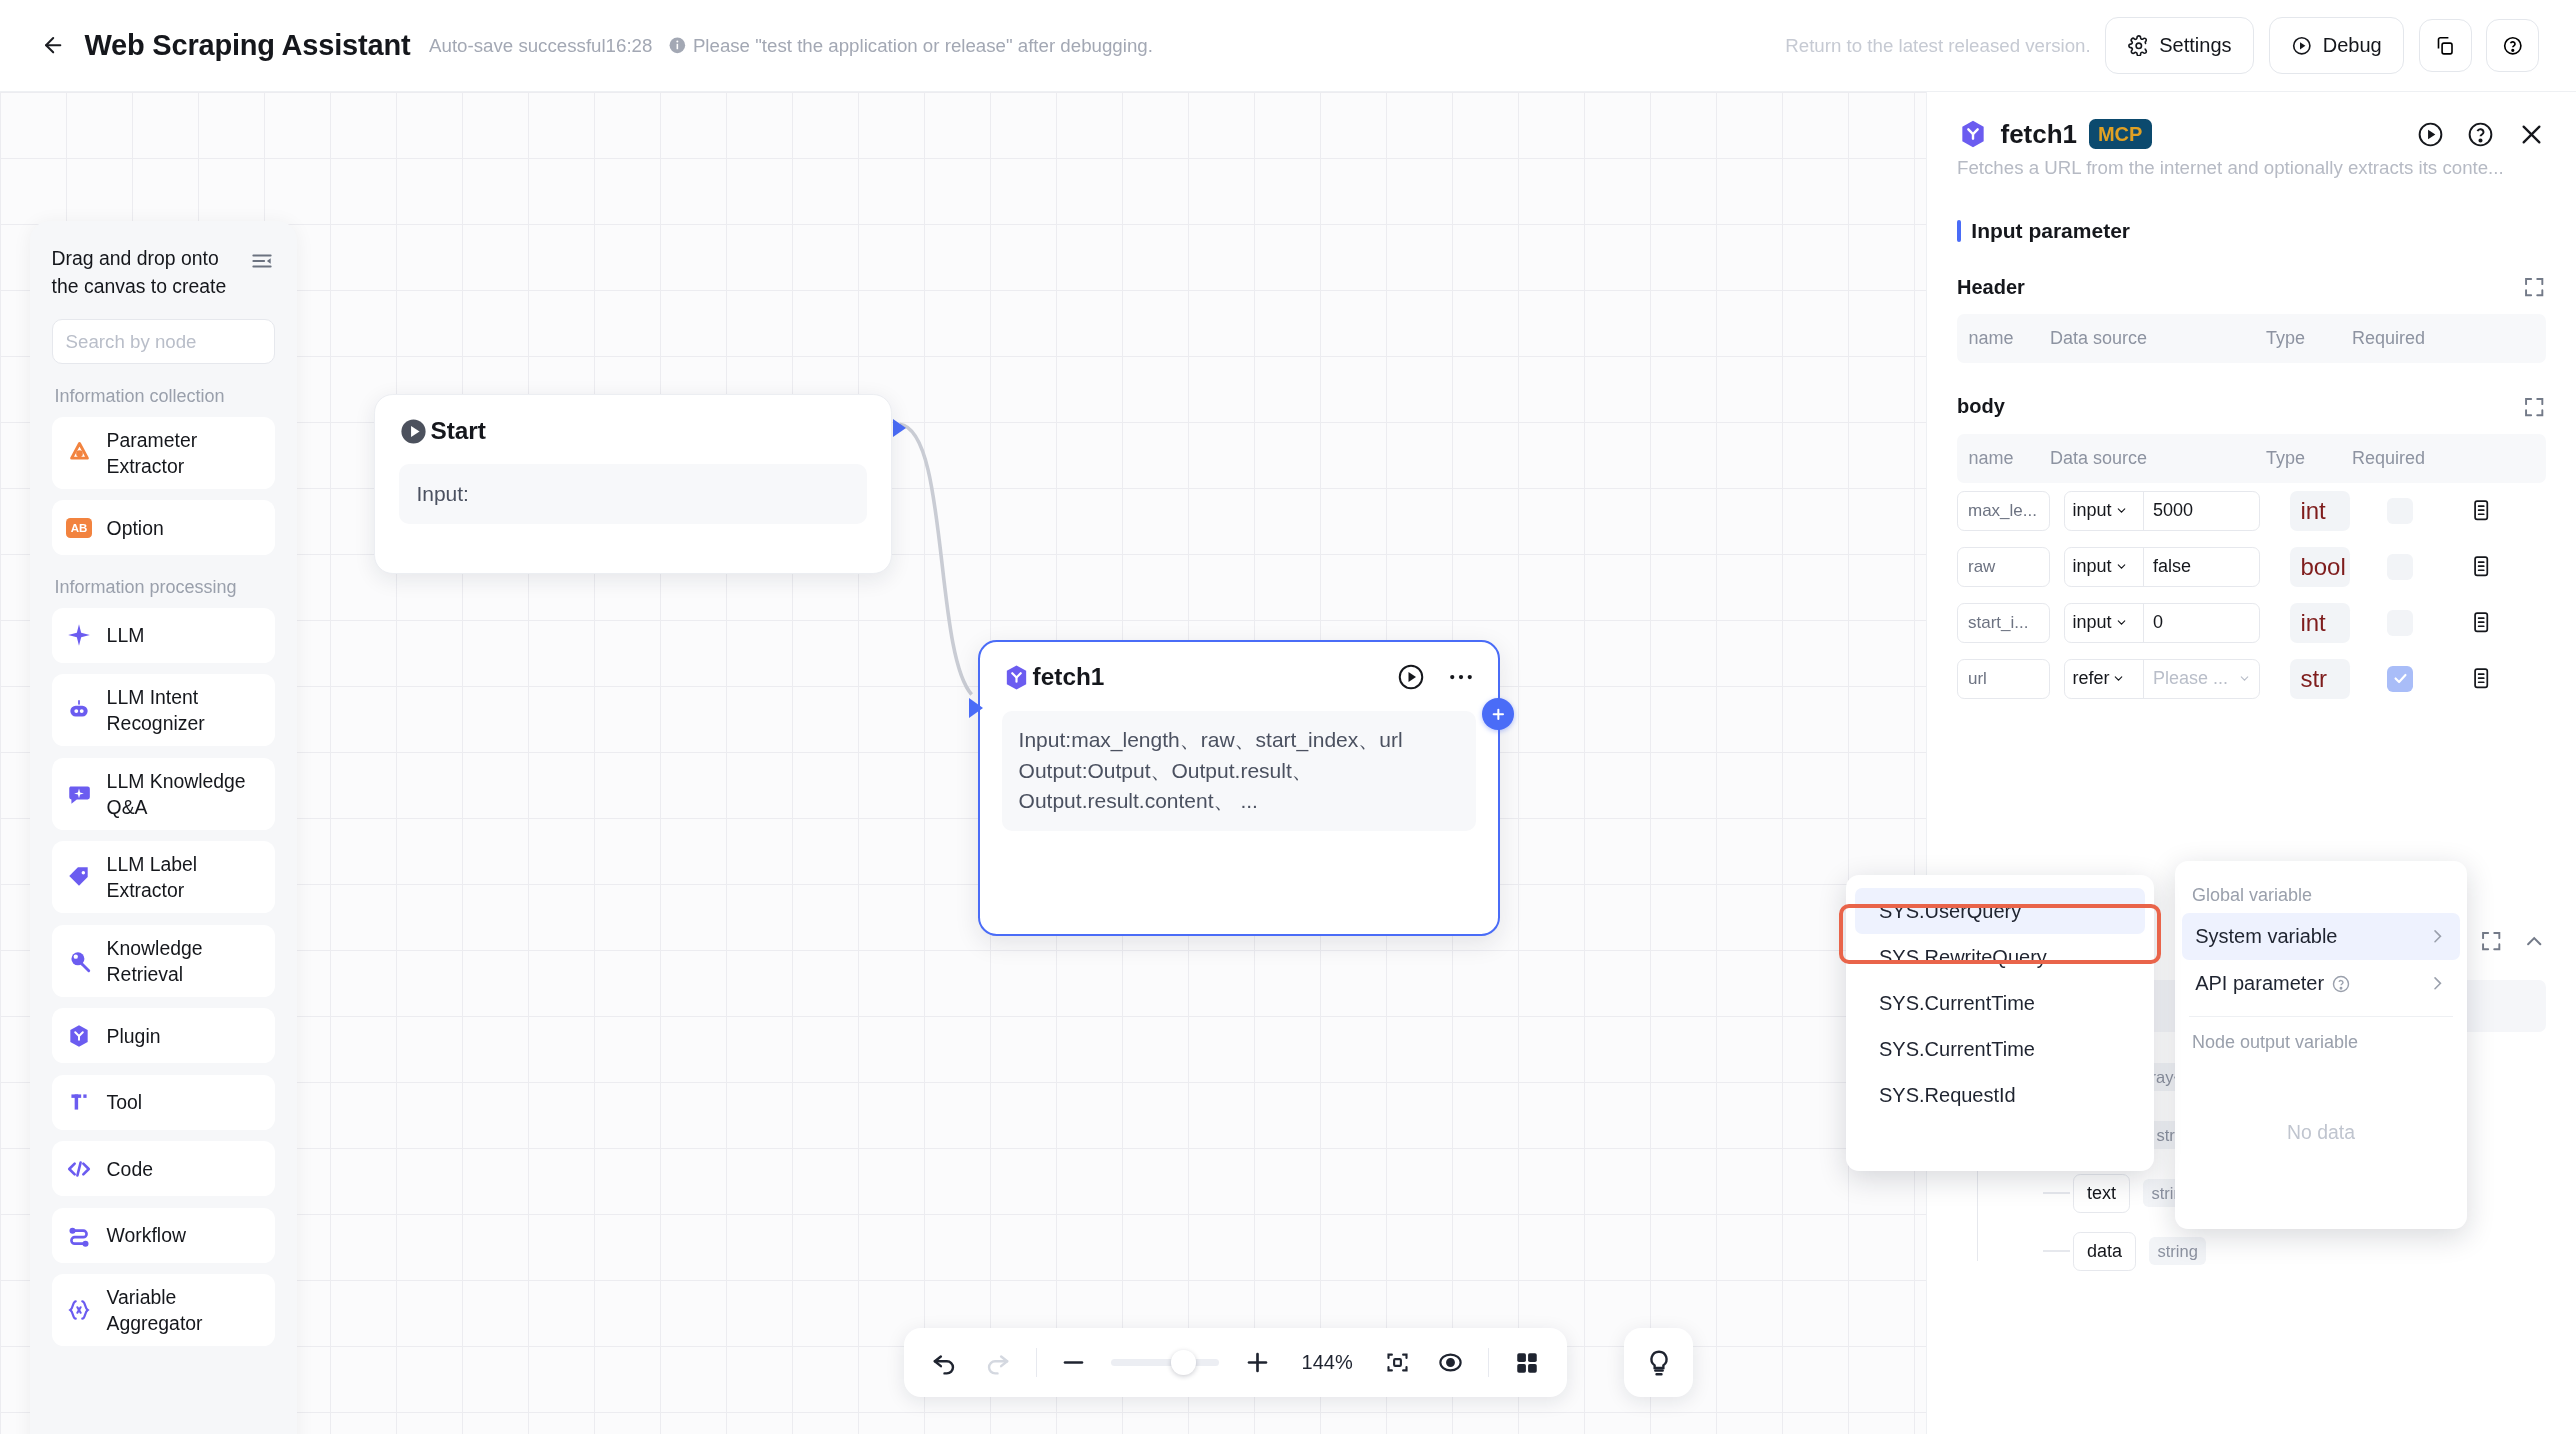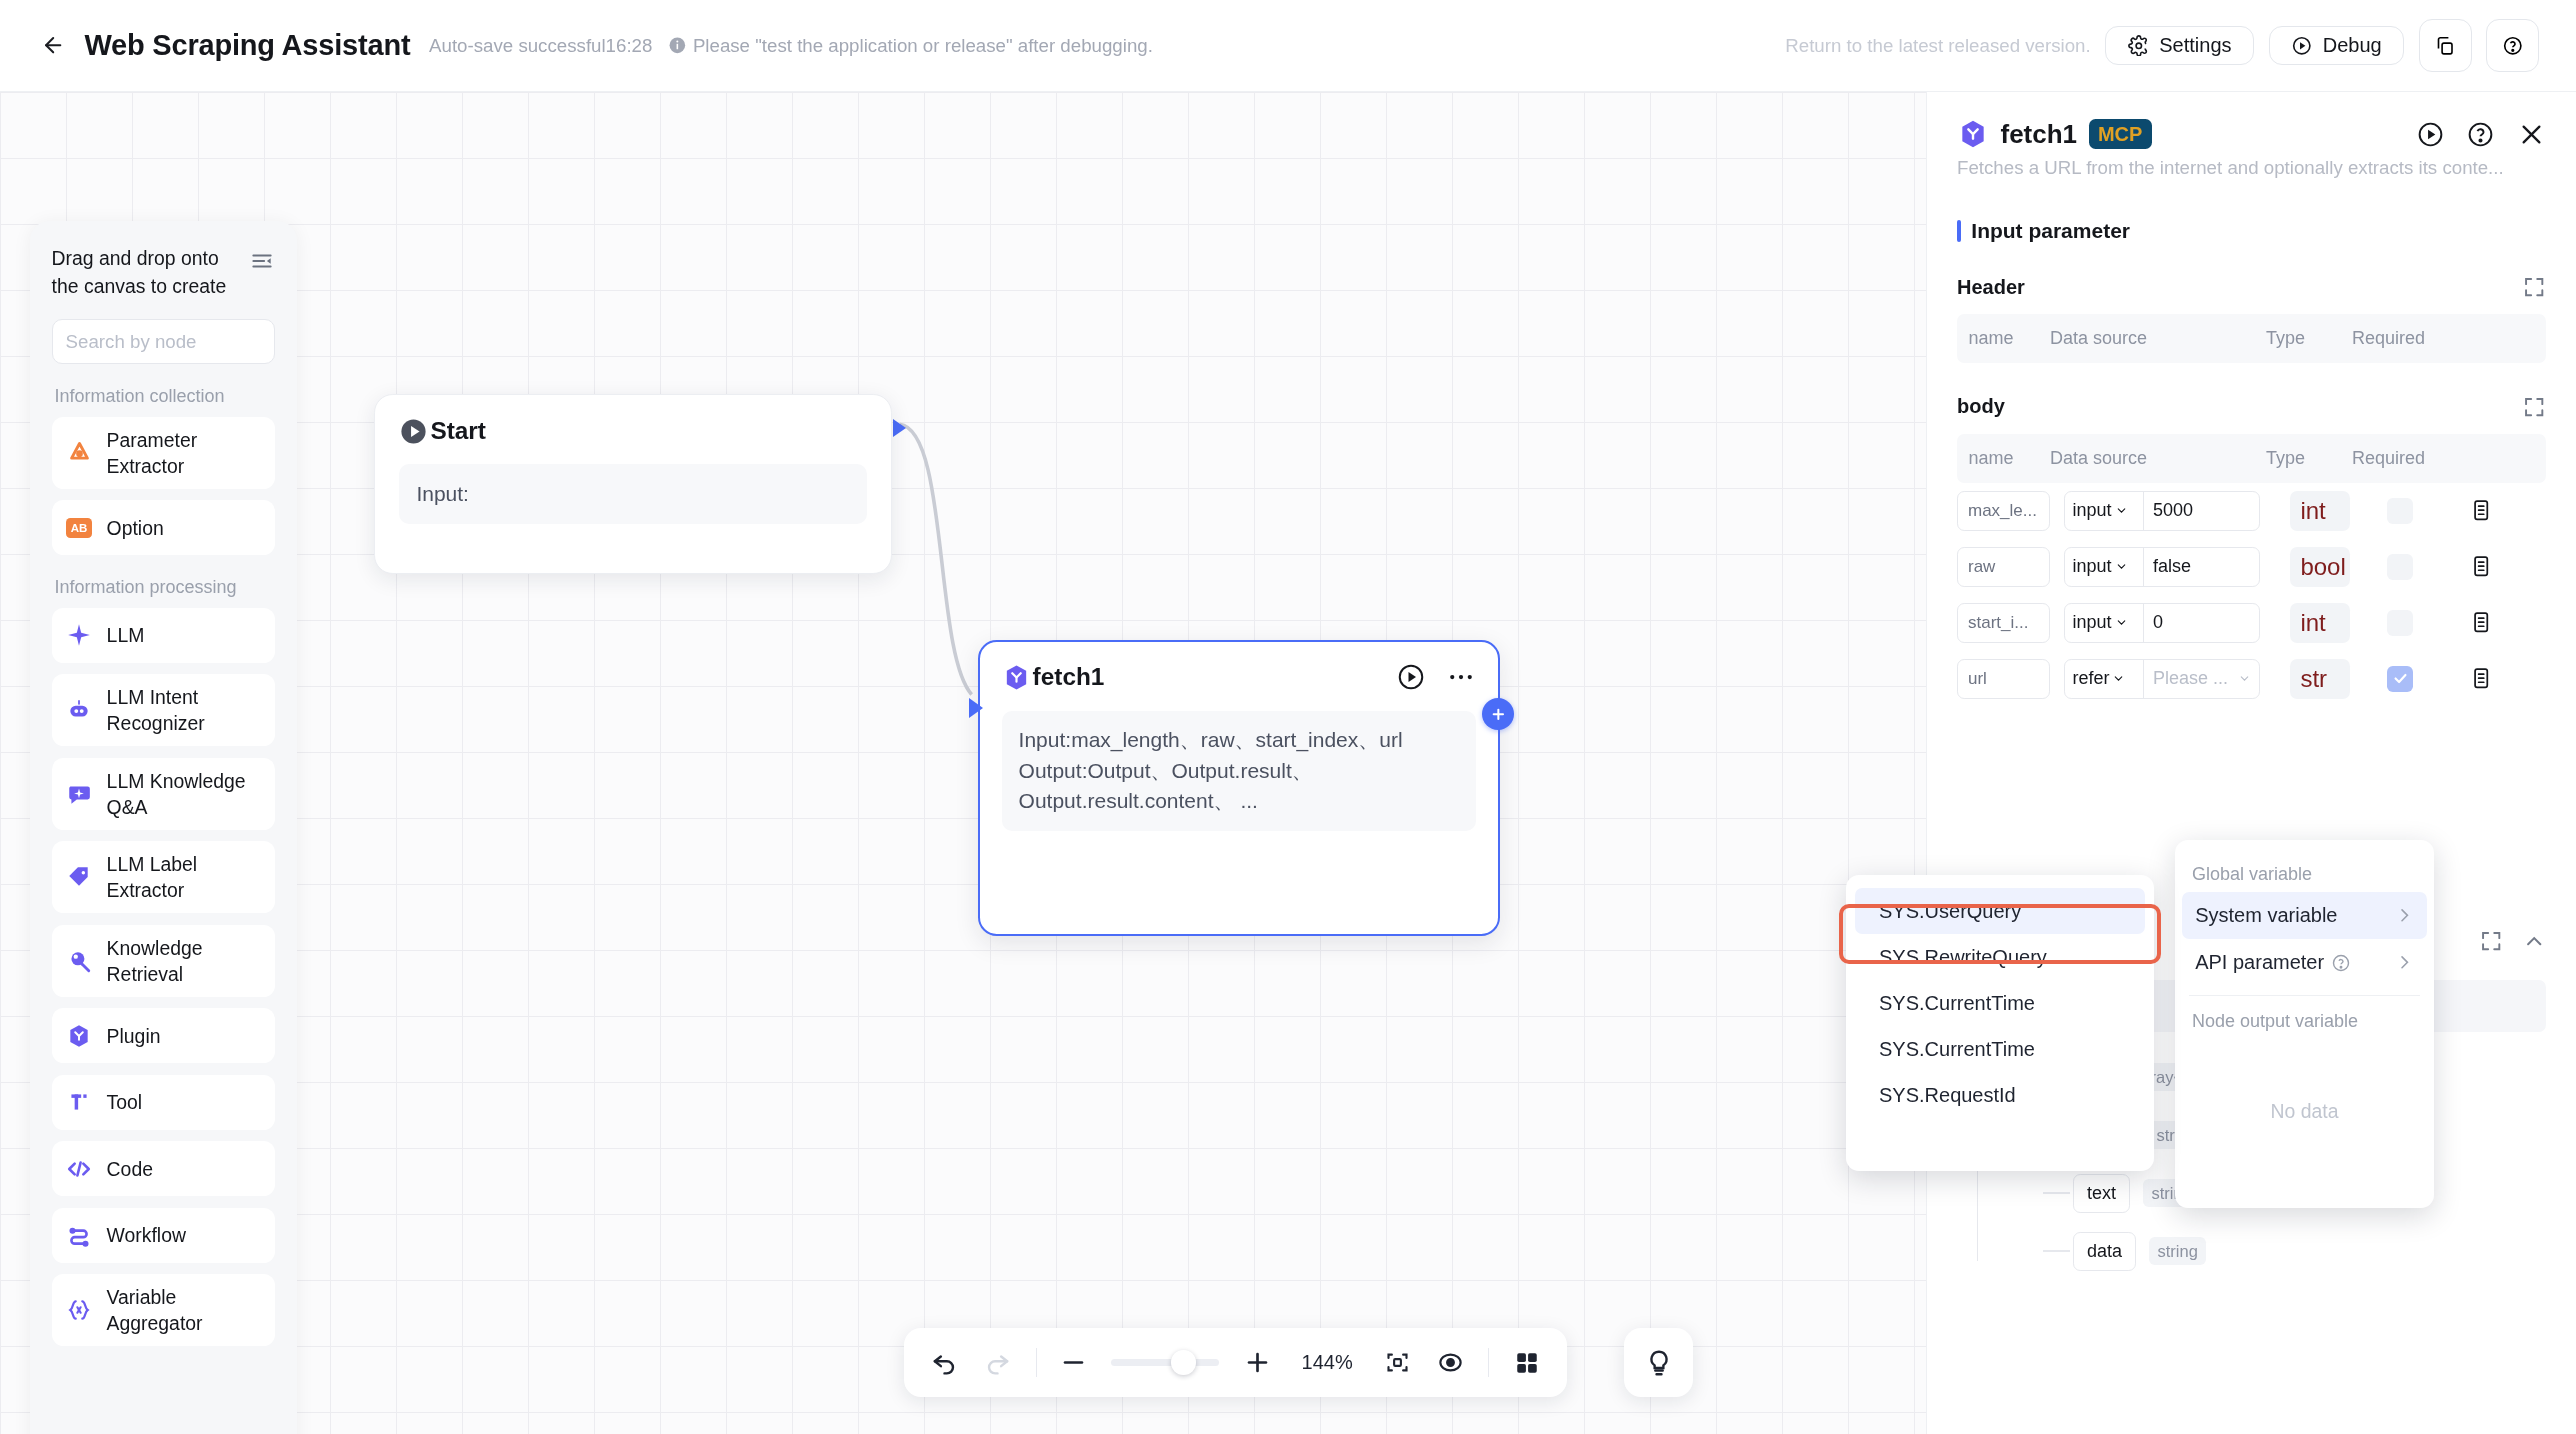--- a/index.html
+++ b/index.html
@@ -20,21 +20,21 @@
   }
   .back-arrow { width: 33px; height: 33px; display: flex; align-items: center; justify-content: center; cursor: pointer; color: #1b1d22; }
   .app-title { font-size: 29px; font-weight: 700; color: #15171c; margin-left: 14.4px; letter-spacing: -0.2px; }
   .autosave { font-size: 18.7px; color: #a3a8b4; margin-left: 18.7px; white-space: nowrap; }
   .tip-wrap { display: flex; align-items: center; margin-left: 16px; gap: 5.8px; }
   .tip-icon { width: 18.7px; height: 18.7px; color: #a3a8b4; }
   .tip-text { font-size: 18.7px; color: #a3a8b4; white-space: nowrap; }
   .topbar-right { margin-left: auto; display: flex; align-items: center; gap: 14.4px; }
   .release-note { font-size: 18.7px; color: #c6cad3; white-space: nowrap; }
   .tb-btn {
-    height: 39px; border: 0.7px solid #e4e7ec; border-radius: 13px; background: #fff;
+    height: 57px; border: 0.7px solid #e4e7ec; border-radius: 13px; background: #fff;
     display: flex; align-items: center; gap: 10px; padding: 0 21.6px;
     font-size: 20px; color: #15171c; cursor: pointer;
   }
   .tb-icon-btn {
     width: 53px; height: 53px; border: 0.7px solid #e4e7ec; border-radius: 13px; background: #fff;
     display: flex; align-items: center; justify-content: center; cursor: pointer;
   }
 
   
   .canvas {
@@ -207,21 +207,21 @@
     background: #fff; border-radius: 13px; box-shadow: 0 7.2px 29px rgba(20,25,45,0.16);
     padding: 13px 0; z-index: 60;
   }
   .sys-item { height: 46px; display: flex; align-items: center; padding: 0 24.4px; font-size: 20px; color: #1f2430; cursor: pointer; margin: 0 8.6px; border-radius: 7.2px; }
   .sys-item.active { background: #eef2fe; }
   .sys-highlight {
     position: absolute; left: 1839px; top: 904px; width: 322px; height: 60px;
     border: 4.3px solid #e9644a; border-radius: 10px; z-index: 70; pointer-events: none;
   }
   .var-menu {
-    position: absolute; left: 2175px; top: 840px; width: 259px; height: 368px;
+    position: absolute; left: 2175px; top: 861px; width: 292px; height: 368px;
     background: #fff; border-radius: 13px; box-shadow: 0 7.2px 29px rgba(20,25,45,0.16);
     padding: 16px 0; z-index: 55;
   }
   .vm-label { font-size: 18px; color: #9aa0ac; padding: 0 17px; height: 36px; display: flex; align-items: center; }
   .vm-item { height: 47px; margin: 0 7.2px; border-radius: 7.2px; display: flex; align-items: center; padding: 0 13px; font-size: 20px; color: #1f2430; cursor: pointer; }
   .vm-item.active { background: #eef2fe; }
   .vm-arrow { margin-left: auto; width: 18.7px; height: 18.7px; color: #9aa0ac; }
   .vm-help { width: 20px; height: 20px; color: #9aa0ac; margin-left: 7.2px; }
   .vm-divider { height: 0.7px; background: #eef0f3; margin: 8.6px 14.4px; }
   .vm-nodata { height: 144px; display: flex; align-items: center; justify-content: center; font-size: 19.4px; color: #c0c5cf; }

